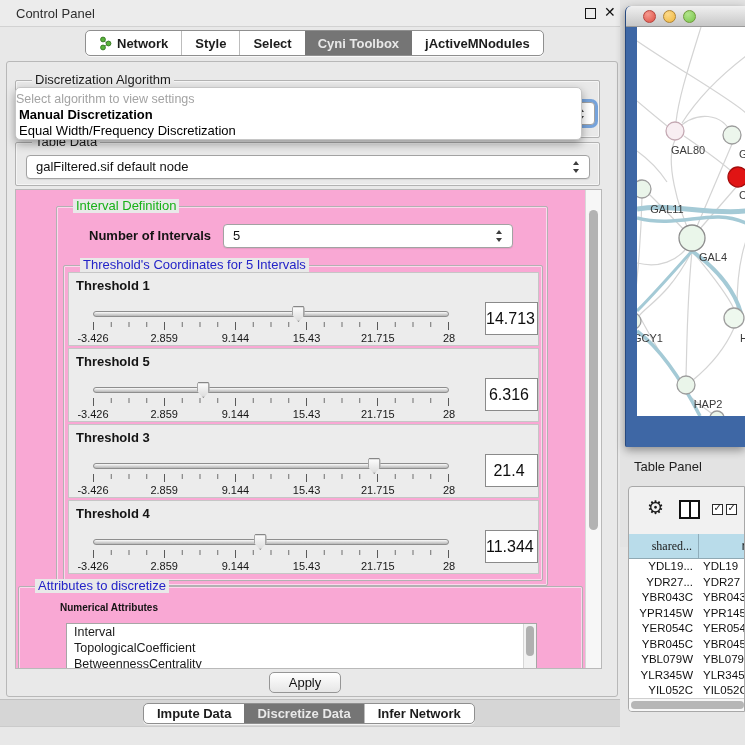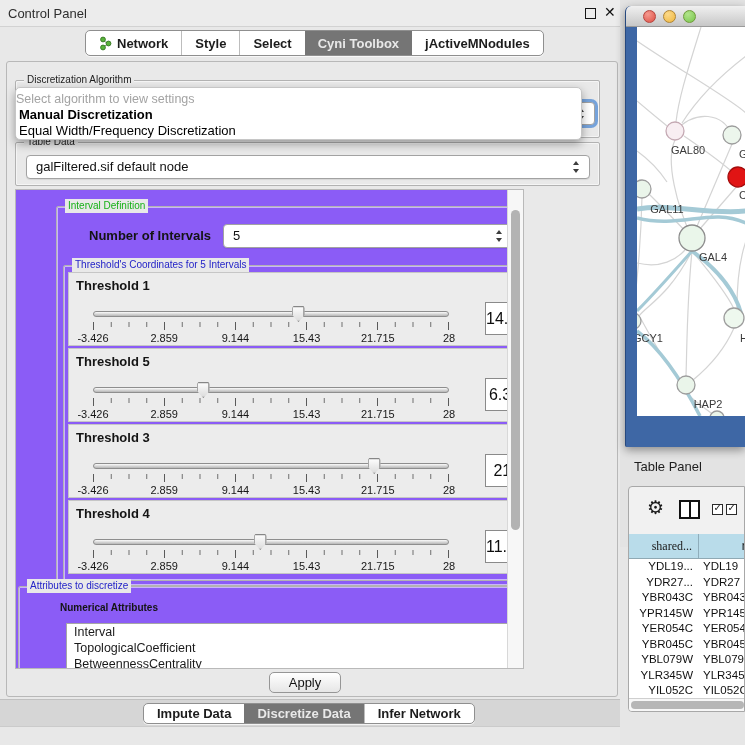--- a/index.html
+++ b/index.html
@@ -2,42 +2,42 @@
 <html><head>
 <meta charset="utf-8">
 <style>
   html,body{margin:0;padding:0;background:#cfcfcf;}
   *{box-sizing:border-box;font-family:"Liberation Sans","DejaVu Sans",sans-serif;}
   #screen{position:relative;width:745px;height:745px;background:#e6e6e6;overflow:hidden;}
 
   
   .left-region{position:absolute;left:0;top:0;width:620px;height:745px;background:#e8e8e8;}
   .cp-titlebar{position:absolute;left:0;top:0;width:620px;height:27px;background:#ececec;border-bottom:1px solid #d2d2d2;}
-  .cp-title{position:absolute;left:8px;top:6px;font-size:13px;color:#2e2e2e;}
+  .cp-title{position:absolute;left:16px;top:6px;font-size:13px;color:#2e2e2e;}
   .float-icon{position:absolute;left:585px;top:8px;width:11px;height:11px;border:1.5px solid #161616;background:transparent;}
   .close-icon{position:absolute;left:604px;top:4px;font-size:14px;font-weight:700;color:#111;}
 
   
   .seg{position:absolute;display:inline-flex;background:#fff;border:1px solid #8f8f8f;border-radius:5px;overflow:hidden;box-shadow:0 1px 0 rgba(255,255,255,.7);}
   .seg .segi{display:flex;align-items:center;gap:5px;padding:0 13px;font-size:13px;font-weight:700;color:#1c1c1c;white-space:nowrap;}
   .seg .segi.sep{border-left:1px solid #bdbdbd;}
   .seg .segi.sel{background:#757575;color:#e9e9e9;border-left:none;}
   .top-tabs{left:85px;top:30px;height:26px;}
   .top-tabs .segi{height:24px;}
   .bottom-strip{position:absolute;left:0;top:699px;width:620px;height:28px;background:#d6d6d6;border-top:1px solid #c0c0c0;border-bottom:1px solid #cbcbcb;}
   .bottom-tabs{left:143px;top:703px;height:21px;}
   .bottom-tabs .segi{height:19px;}
 
   .net-tab-icon{width:13px;height:15px;}
 
   
   .cp-outer{position:absolute;left:6px;top:61px;width:612px;height:636px;background:#e9e9e9;border:1px solid #b8b8b8;border-radius:3px;}
 
   .group{position:absolute;border:1px solid #b2b2b2;border-radius:2px;box-shadow:inset 0 0 0 1px rgba(255,255,255,.55);}
-  .group>.glabel{position:absolute;top:-8px;left:8px;background:#e9e9e9;padding:0 3px;font-size:10px;color:#1c1c1c;line-height:14px;}
+  .group>.glabel{position:absolute;top:-8px;left:16px;background:#e9e9e9;padding:0 3px;font-size:13px;color:#1c1c1c;line-height:14px;}
   .glabel.green{color:#17b117;}
   .glabel.blue{color:#2323c8;}
 
   .combo{position:absolute;background:#fff;border:1px solid #a2a2a2;border-radius:4px;font-size:13px;color:#111;line-height:22px;padding-left:9px;box-shadow:0 1px 1px rgba(0,0,0,.08);}
   .spin{position:absolute;right:9px;top:50%;transform:translateY(-50%);width:7px;height:12px;}
   .spin:before,.spin:after{content:"";position:absolute;left:0;border-left:3.5px solid transparent;border-right:3.5px solid transparent;}
   .spin:before{top:0;border-bottom:4px solid #3d3d3d;}
   .spin:after{bottom:0;border-top:4px solid #3d3d3d;}
 
   .disc-group{left:8px;top:18px;width:585px;height:58px;}
@@ -45,21 +45,21 @@
   .td-group{left:8px;top:80px;width:585px;height:44px;}
   .td-combo{left:10px;top:12px;width:564px;height:24px;}
 
   
   .algo-popup{position:absolute;left:8px;top:25px;width:567px;height:53px;background:#fff;border:1px solid #c6c6c6;border-radius:5px;box-shadow:0 4px 10px rgba(0,0,0,.35);z-index:60;}
   .algo-placeholder{position:absolute;left:0;top:4px;width:100%;font-size:12.5px;color:#a3a3a3;}
   .algo-op1{position:absolute;left:3px;top:19px;font-size:13px;font-weight:700;color:#000;}
   .algo-op2{position:absolute;left:3px;top:35px;font-size:13px;color:#000;}
 
   
-  .scrollpane{position:absolute;left:8px;top:127px;width:509px;height:480px;background:#8b5cf6;border:1px solid #b9b9b9;overflow:hidden;}
+  .scrollpane{position:absolute;left:8px;top:127px;width:587px;height:480px;background:#f9a8d4;border:1px solid #b9b9b9;overflow:hidden;}
   .vscroll{position:absolute;right:0;top:0;width:16px;height:100%;background:#f7f7f7;border-left:1px solid #d8d8d8;}
   .vscroll .thumb{position:absolute;left:3px;width:9px;border-radius:5px;background:#b3b3b3;}
 
   .interval-group{left:40px;top:16px;width:492px;height:380px;}
   .noi-label{position:absolute;left:32px;top:21px;font-size:13px;font-weight:700;color:#141414;}
   .noi-combo{left:166px;top:17px;width:290px;height:24px;}
   .thr-group{left:6px;top:58px;width:480px;height:316px;}
 
   .thr-box{position:absolute;left:4px;width:471px;height:74px;background:#ececec;border:1px solid #c6c6c6;}
   .thr-label{position:absolute;left:7px;top:5px;font-size:13px;font-weight:700;color:#141414;}

